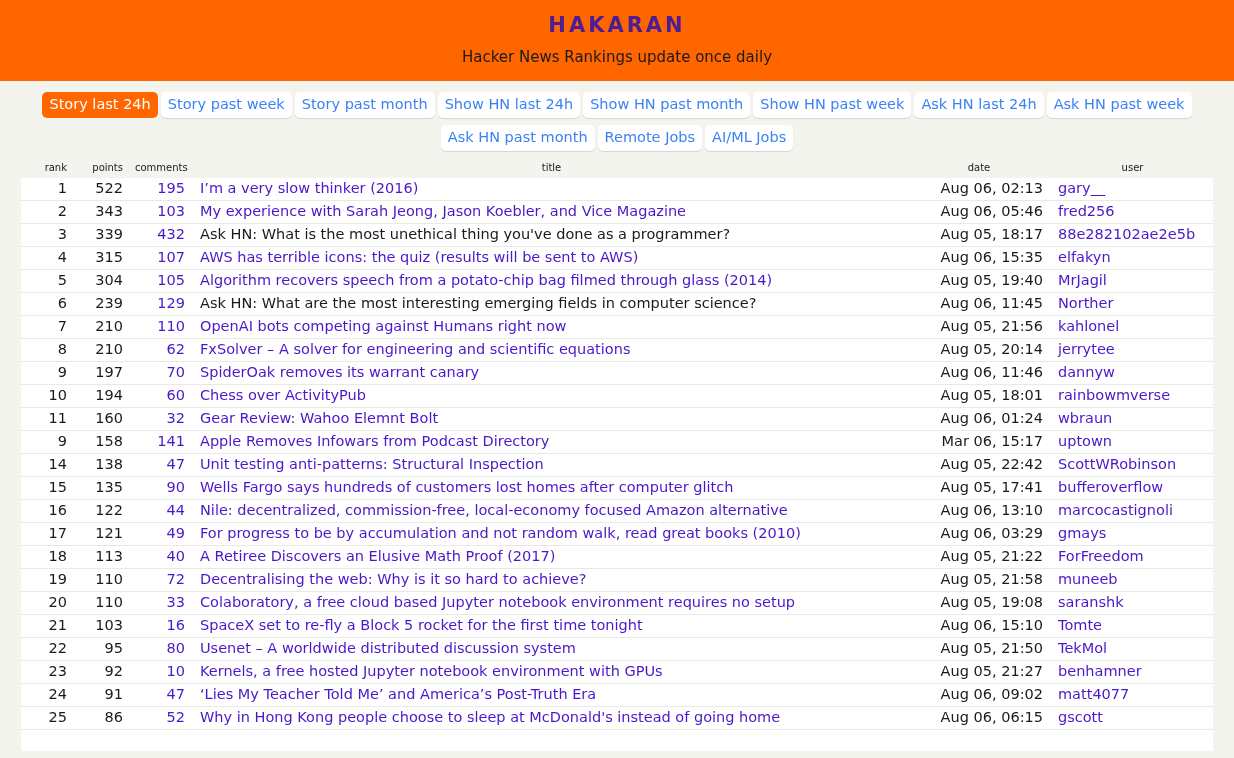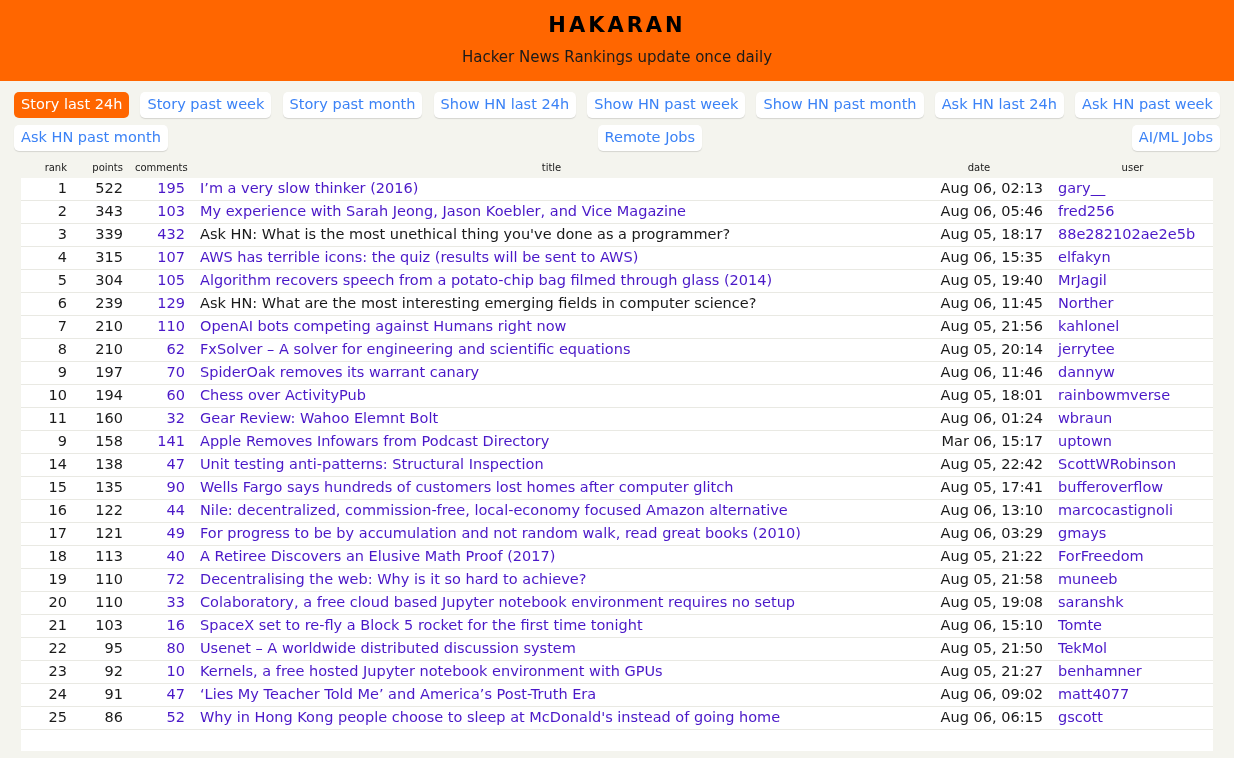--- a/index.html
+++ b/index.html
@@ -15,21 +15,21 @@
 
   
   .banner {
     background: #ff6600;
     width: 100%;
     height: 81px;
     padding-top: 12px;
     text-align: center;
   }
   .banner-title {
-    color: #000000;
+    color: #4c1d95;
     font-size: 21px;
     font-weight: bold;
     letter-spacing: 3px;
     line-height: 26px;
     margin: 0;
   }
   .banner-subtitle {
     color: #1a1a1a;
     font-size: 15px;
     line-height: 22px;
@@ -39,21 +39,21 @@
 
   
   .navbar {
     padding: 11px 14px 9px 14px;
     text-align: center;
     background: #f4f4ee;
   }
   .navrow {
     display: flex;
     flex-wrap: wrap;
-    justify-content: space-between;
+    justify-content: center;
     align-items: flex-start;
     gap: 3px;
     row-gap: 7px;
   }
   .navbtn {
     display: inline-block;
     font-family: "DejaVu Sans", "Liberation Sans", sans-serif;
     font-size: 14.5px;
     line-height: 17px;
     padding: 4px 7px 5px 7px;
@@ -118,22 +118,22 @@
   <div class="banner-title">HAKARAN</div>
   <div class="banner-subtitle">Hacker News Rankings update once daily</div>
 </div>
 
 <div class="navbar">
   <div class="navrow" id="nav-row-1">
       <button class="navbtn active">Story last 24h</button>
       <button class="navbtn">Story past week</button>
       <button class="navbtn">Story past month</button>
       <button class="navbtn">Show HN last 24h</button>
+      <button class="navbtn">Show HN past month</button>
       <button class="navbtn">Show HN past week</button>
-      <button class="navbtn">Show HN past month</button>
       <button class="navbtn">Ask HN last 24h</button>
       <button class="navbtn">Ask HN past week</button>
     </div>
   <div class="navrow" id="nav-row-2" style="margin-top:7px">
       <button class="navbtn">Ask HN past month</button>
       <button class="navbtn">Remote Jobs</button>
       <button class="navbtn">AI/ML Jobs</button>
     </div>
 </div>
 

